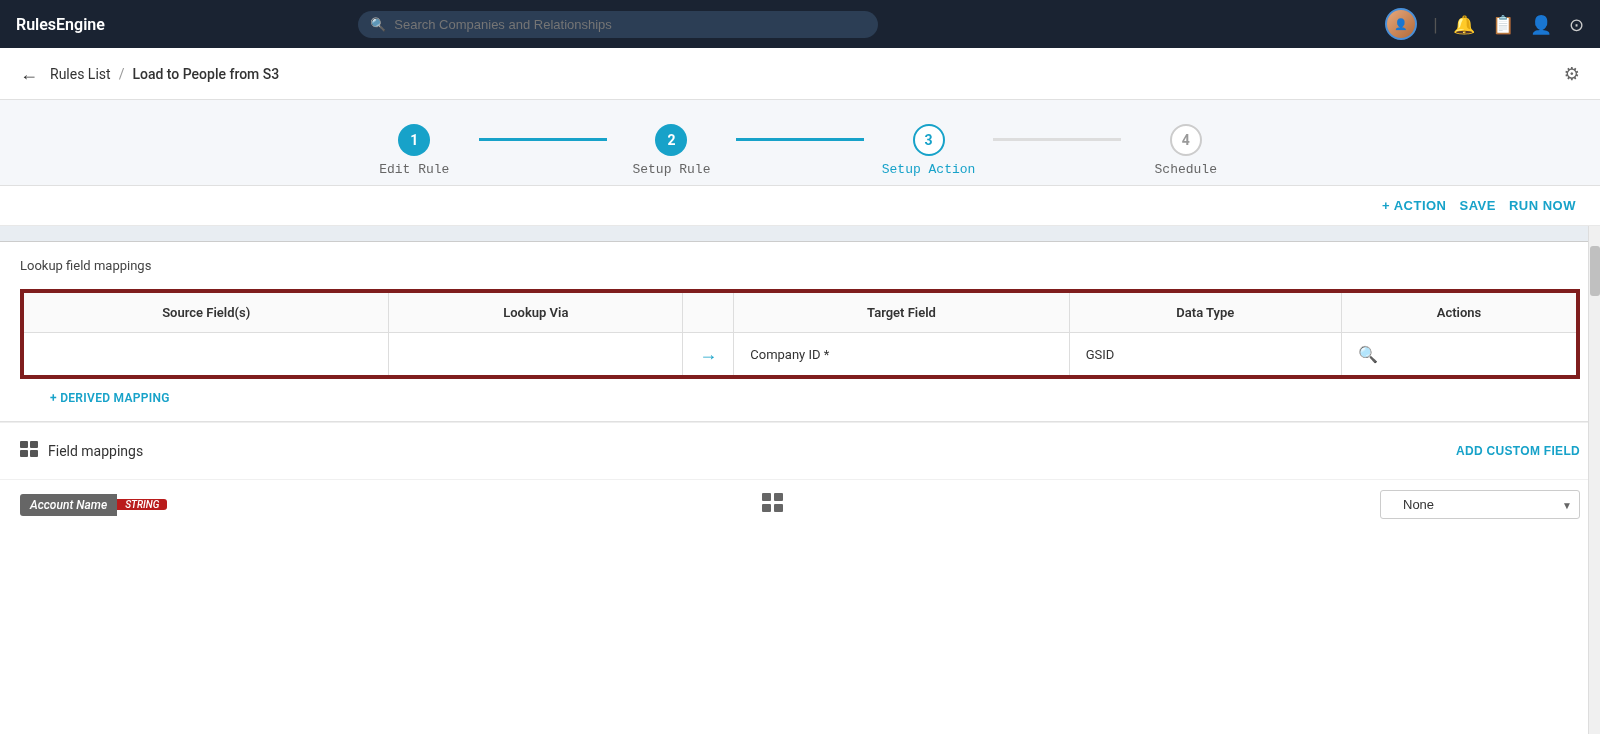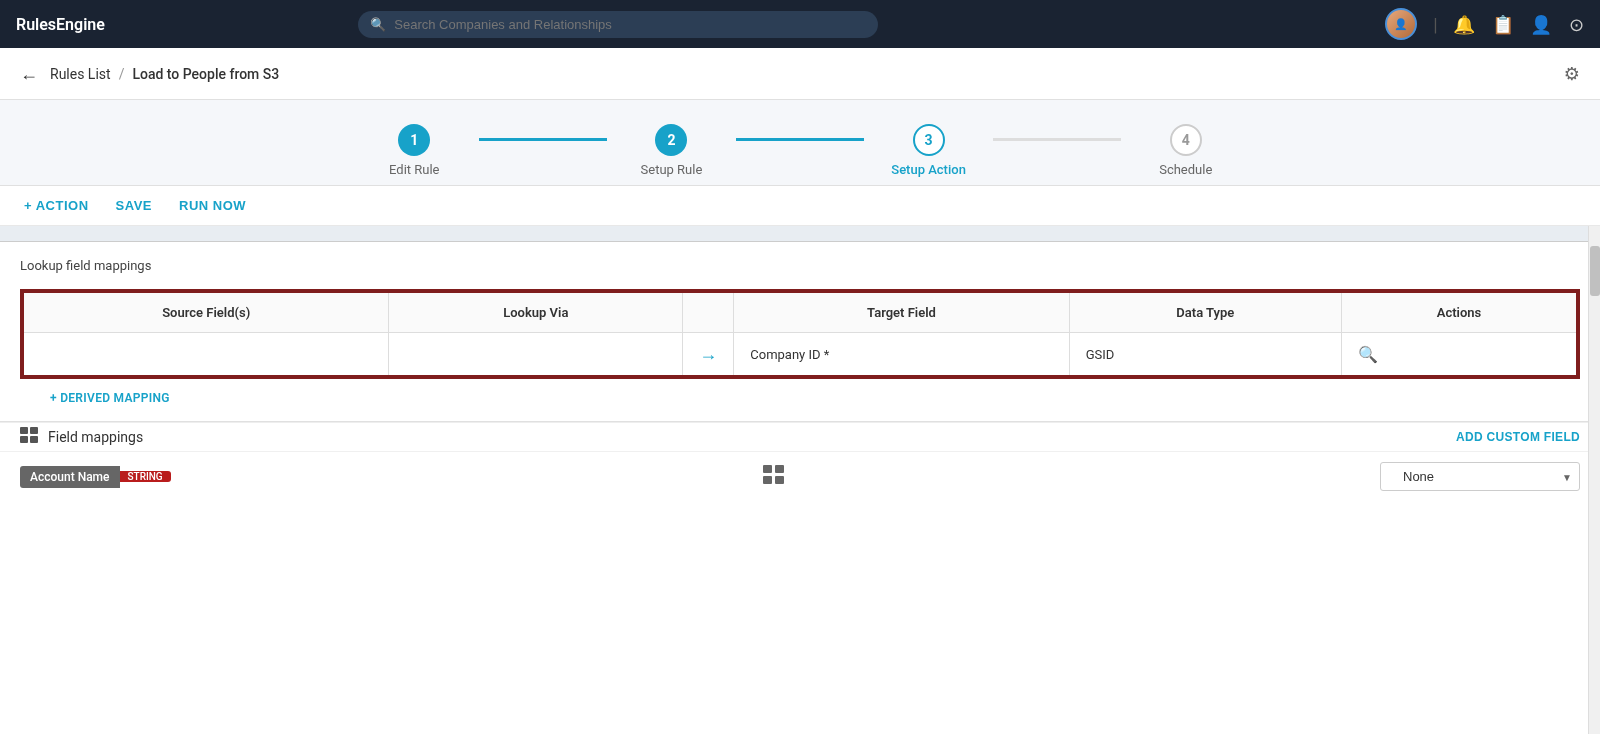--- a/index.html
+++ b/index.html
@@ -109,37 +109,39 @@
       z-index: 2;
       position: relative;
     }
     .step-circle.completed { background: #17a2c9; color: white; }
     .step-circle.active { background: white; color: #17a2c9; border: 2px solid #17a2c9; }
     .step-circle.inactive { background: white; color: #999; border: 2px solid #ccc; }
     .step-label {
       margin-top: 6px;
       font-size: 13px;
       color: #666;
+      font-family: Liberation Mono, monospace;
     }
     .step-label.active { color: #17a2c9; font-weight: 500; }
     .step-connector {
       flex: 1;
       height: 3px;
       margin-top: 14px;
       position: relative;
     }
     .step-connector.completed { background: #17a2c9; }
     .step-connector.inactive { background: #ddd; }
 
     
     .action-bar {
       background: white;
       padding: 12px 24px;
       display: flex;
-      gap: 27px;
+      justify-content: flex-end;
+      gap: 13px;
       border-bottom: 1px solid #e8e8e8;
     }
     .action-btn {
       background: none;
       border: none;
       color: #17a2c9;
       font-size: 13px;
       font-weight: 600;
       cursor: pointer;
       letter-spacing: 0.5px;
@@ -212,21 +214,21 @@
       display: inline-block;
       letter-spacing: 0.3px;
       margin-left: 30px;
     }
 
     
     .field-mappings-header {
       display: flex;
       align-items: center;
       justify-content: space-between;
-      padding: 4px 20px;
+      padding: 18px 20px;
       border-top: 1px solid #eee;
     }
     .field-mappings-title {
       display: flex;
       align-items: center;
       gap: 8px;
       font-size: 14px;
       color: #333;
     }
     .field-mappings-icon {
@@ -249,20 +251,21 @@
       align-items: center;
       padding: 10px 20px;
       border-top: 1px solid #f0f0f0;
       gap: 16px;
     }
     .field-tag {
       display: flex;
       align-items: center;
       gap: 0;
       font-size: 12px;
+      font-style: italic;
     }
     .field-tag-name {
       background: #666;
       color: white;
       padding: 4px 10px;
       border-radius: 3px 0 0 3px;
       font-weight: 500;
     }
     .field-tag-type {
       background: #b91c1c;

